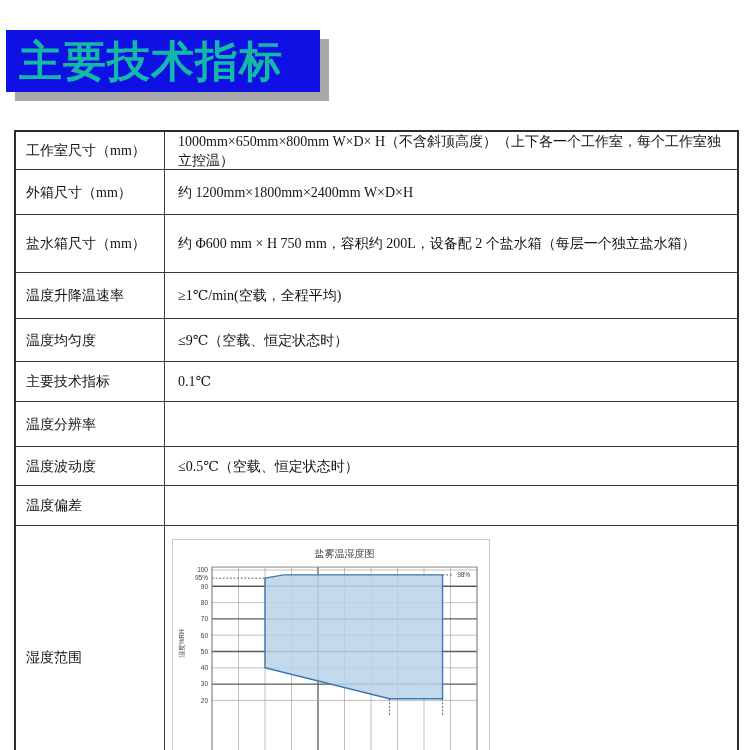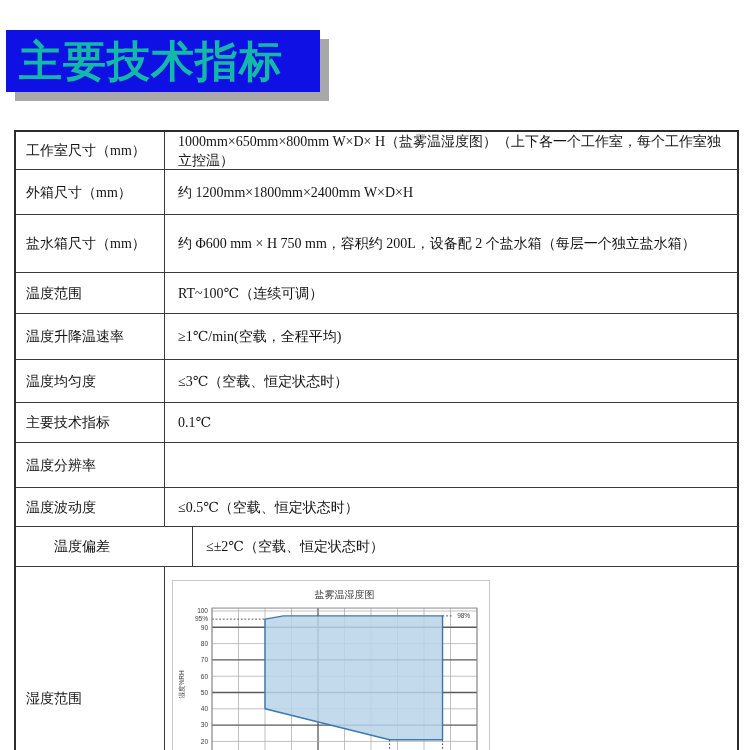--- a/index.html
+++ b/index.html
@@ -44,56 +44,51 @@
 </head>
 <body>
 
 <div class="banner">
   <span class="banner-title">主要技术指标</span>
 </div>
 
 <div class="spec-table" id="spec-table">
     <div class="tr" style="height: 38px;">
       <div class="td label">工作室尺寸（mm）</div>
-      <div class="td value">1000mm×650mm×800mm W×D× H（盐雾温湿度图）（上下各一个工作室，每个工作室独立控温）</div>
+      <div class="td value">1000mm×650mm×800mm W×D× H（不含斜顶高度）（上下各一个工作室，每个工作室独立控温）</div>
     </div>
     <div class="tr" style="height: 45px;">
       <div class="td label">外箱尺寸（mm）</div>
       <div class="td value">约 1200mm×1800mm×2400mm W×D×H</div>
     </div>
     <div class="tr" style="height: 58px;">
       <div class="td label">盐水箱尺寸（mm）</div>
       <div class="td value">约 Φ600 mm × H 750 mm，容积约 200L，设备配 2 个盐水箱（每层一个独立盐水箱）</div>
     </div>
-    <div class="tr" style="height: 41px;">
-      <div class="td label">温度范围</div>
-      <div class="td value">RT~100℃（连续可调）</div>
-    </div>
     <div class="tr" style="height: 46px;">
       <div class="td label">温度升降温速率</div>
       <div class="td value">≥1℃/min(空载，全程平均)</div>
     </div>
     <div class="tr" style="height: 43px; text-align: center;">
       <div class="td label">温度均匀度</div>
-      <div class="td value">≤3℃（空载、恒定状态时）</div>
+      <div class="td value">≤9℃（空载、恒定状态时）</div>
     </div>
     <div class="tr" style="height: 40px;">
       <div class="td label">主要技术指标</div>
       <div class="td value">0.1℃</div>
     </div>
     <div class="tr" style="height: 45px;">
       <div class="td label">温度分辨率</div>
     </div>
     <div class="tr" style="height: 39px; justify-content: center;">
       <div class="td label">温度波动度</div>
       <div class="td value">≤0.5℃（空载、恒定状态时）</div>
     </div>
-    <div class="tr" style="height: 40px; padding-left: 28px;">
+    <div class="tr" style="height: 40px;">
       <div class="td label">温度偏差</div>
-      <div class="td value">≤±2℃（空载、恒定状态时）</div>
     </div>
     <div class="tr" style="height: 262px;">
       <div class="td label">湿度范围</div>
       <div class="td value">
         <div class="chart-box">
           <svg width="316" height="236">
             <line x1="39" y1="27.066000000000006" x2="39" y2="236" stroke="#a6a6a6" stroke-width="0.7"></line>
             <line x1="65.5" y1="27.066000000000006" x2="65.5" y2="236" stroke="#a6a6a6" stroke-width="0.7"></line>
             <line x1="92" y1="27.066000000000006" x2="92" y2="236" stroke="#a6a6a6" stroke-width="0.7"></line>
             <line x1="118.5" y1="27.066000000000006" x2="118.5" y2="236" stroke="#a6a6a6" stroke-width="0.7"></line>

